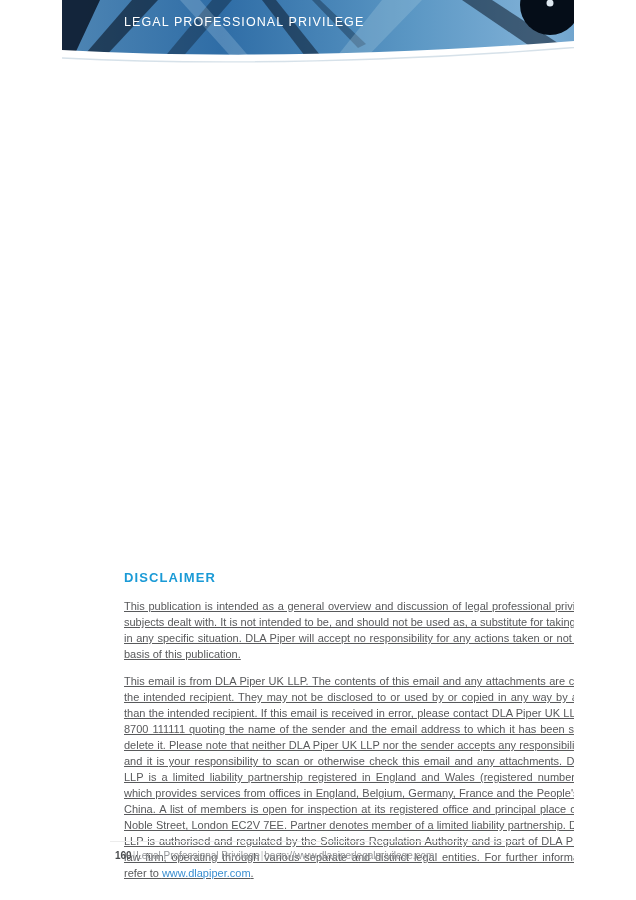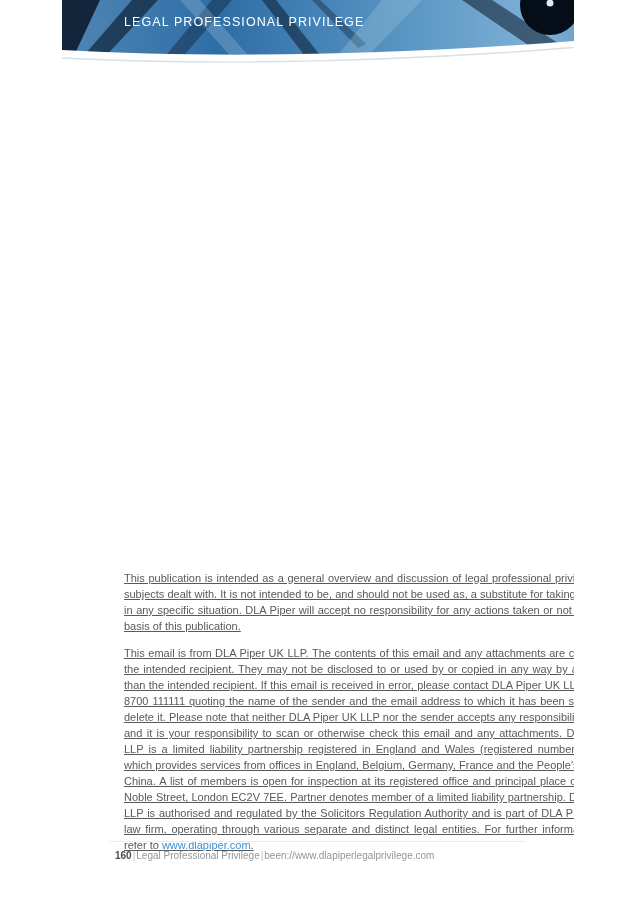--- a/index.html
+++ b/index.html
@@ -128,20 +128,21 @@
       <circle cx="488" cy="3" r="3.5" fill="#dfe8f0"></circle>
 
       <path d="M0,50 C180,60 400,54 636,30 L636,76 L0,76 Z" fill="#ffffff"></path>
 
       <path d="M0,58 C200,68 430,58 636,36" fill="none" stroke="#ccd9e3" stroke-width="1.4" opacity="0.8"></path>
     </svg>
     <h1 class="header-title">LEGAL PROFESSIONAL PRIVILEGE</h1>
   </div>
 
   <div class="content">
+    <h2 class="disclaimer-heading">DISCLAIMER</h2>
 
     <p class="body-paragraph">This publication is intended as a general overview and discussion of legal professional privilege and the subjects dealt with. It is not intended to be, and should not be used as, a substitute for taking legal advice in any specific situation. DLA Piper will accept no responsibility for any actions taken or not taken on the basis of this publication.</p>
 
     <p class="body-paragraph"><span>This email is from DLA Piper UK LLP. The contents of this email and any attachments are confidential to the intended recipient. They may not be disclosed to or used by or copied in any way by anyone other than the intended recipient. If this email is received in error, please contact DLA Piper UK LLP on +44 (0) 8700 111111 quoting the name of the sender and the email address to which it has been sent and then delete it. Please note that neither DLA Piper UK LLP nor the sender accepts any responsibility for viruses and it is your responsibility to scan or otherwise check this email and any attachments. DLA Piper UK LLP is a limited liability partnership registered in England and Wales (registered number OC307847) which provides services from offices in England, Belgium, Germany, France and the People's Republic of China. A list of members is open for inspection at its registered office and principal place of business 3 Noble Street, London EC2V 7EE. Partner denotes member of a limited liability partnership. DLA Piper UK LLP is authorised and regulated by the Solicitors Regulation Authority and is part of DLA Piper, a global law firm, operating through various separate and distinct legal entities. For further information, please refer to </span><a class="inline-link">www.dlapiper.com</a><span>.</span></p>
   </div>
 
   <div class="footer">
     <div class="footer-line">
       <span class="footer-page-number">160</span>
       <span class="footer-sep">|</span>

